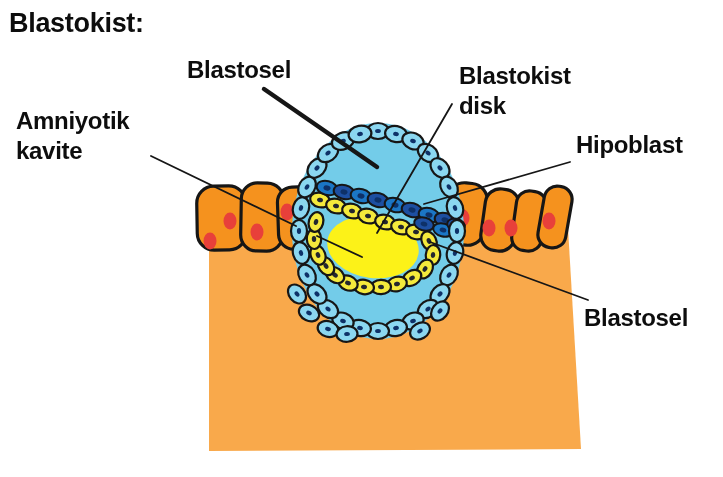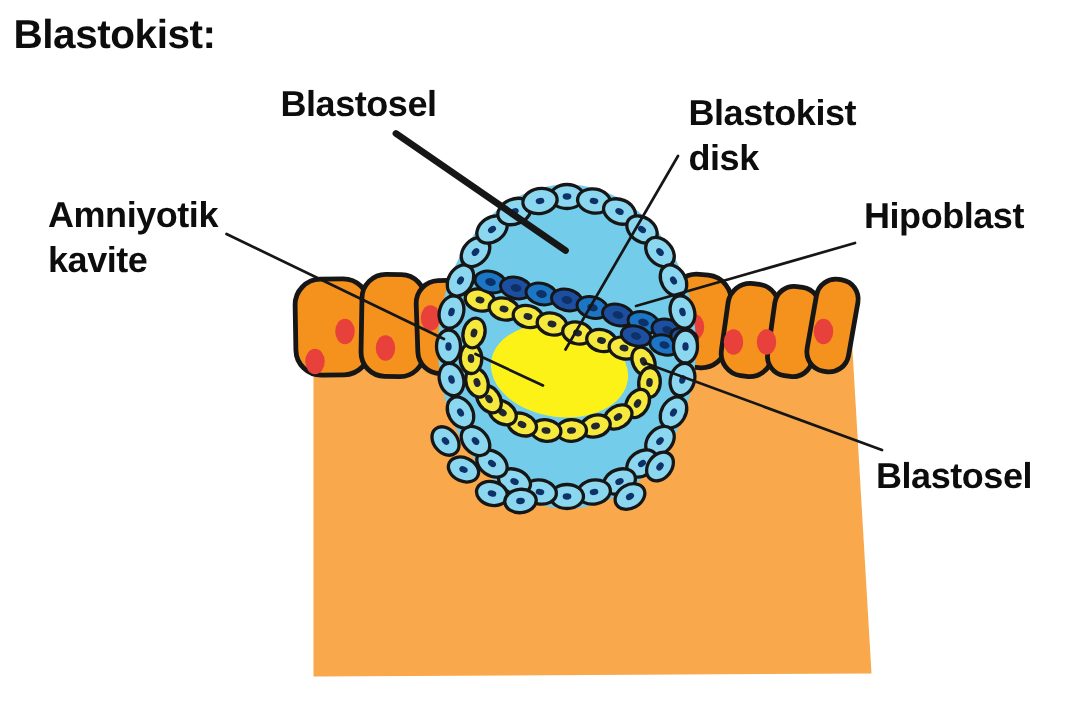--- a/index.html
+++ b/index.html
@@ -349,17 +349,17 @@
     <line class="leader" x1="264" y1="89" x2="377" y2="167" stroke-width="4.5"></line>
     <line class="leader" x1="151" y1="156" x2="296" y2="226" stroke-width="1.8"></line>
     <line class="leader" x1="317" y1="236" x2="362" y2="257" stroke-width="1.8"></line>
     <line class="leader" x1="452" y1="104" x2="377" y2="233" stroke-width="1.8"></line>
     <line class="leader" x1="570" y1="162" x2="424" y2="204" stroke-width="1.8"></line>
     <line class="leader" x1="430" y1="242" x2="588" y2="300" stroke-width="1.8"></line>
   </svg>
 
   <div class="lbl title" style="left:9px;top:8px;">Blastokist:</div>
   <div class="lbl" style="left:187px;top:55px;">Blastosel</div>
-  <div class="lbl" style="left:32px;top:106px;margin-top:23px;"><span>Amniyotik</span><br><span>kavite</span></div>
+  <div class="lbl" style="left:16px;top:106px;"><span>Amniyotik</span><br><span>kavite</span></div>
   <div class="lbl" style="left:459px;top:61px;"><span>Blastokist</span><br><span>disk</span></div>
   <div class="lbl" style="left:576px;top:130px;">Hipoblast</div>
   <div class="lbl" style="left:584px;top:303px;">Blastosel</div>
 </div>
 
 </body></html>

